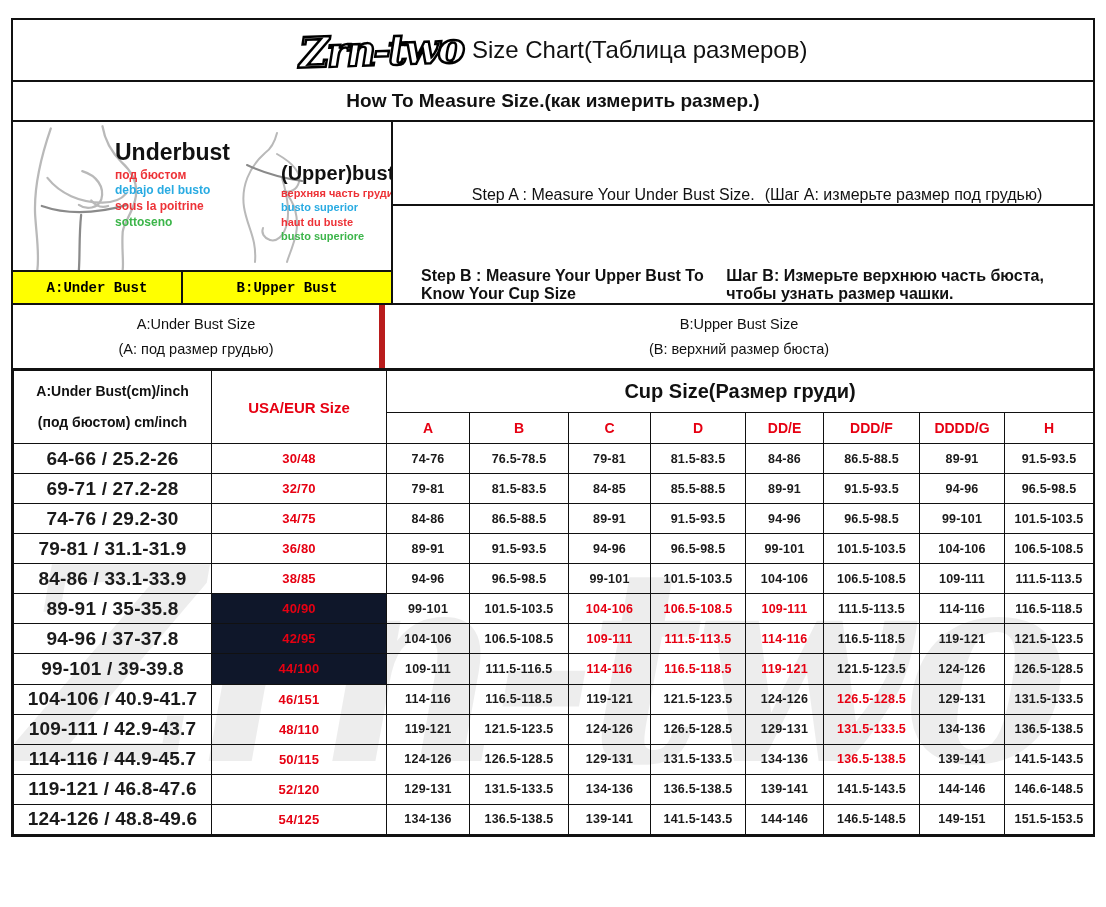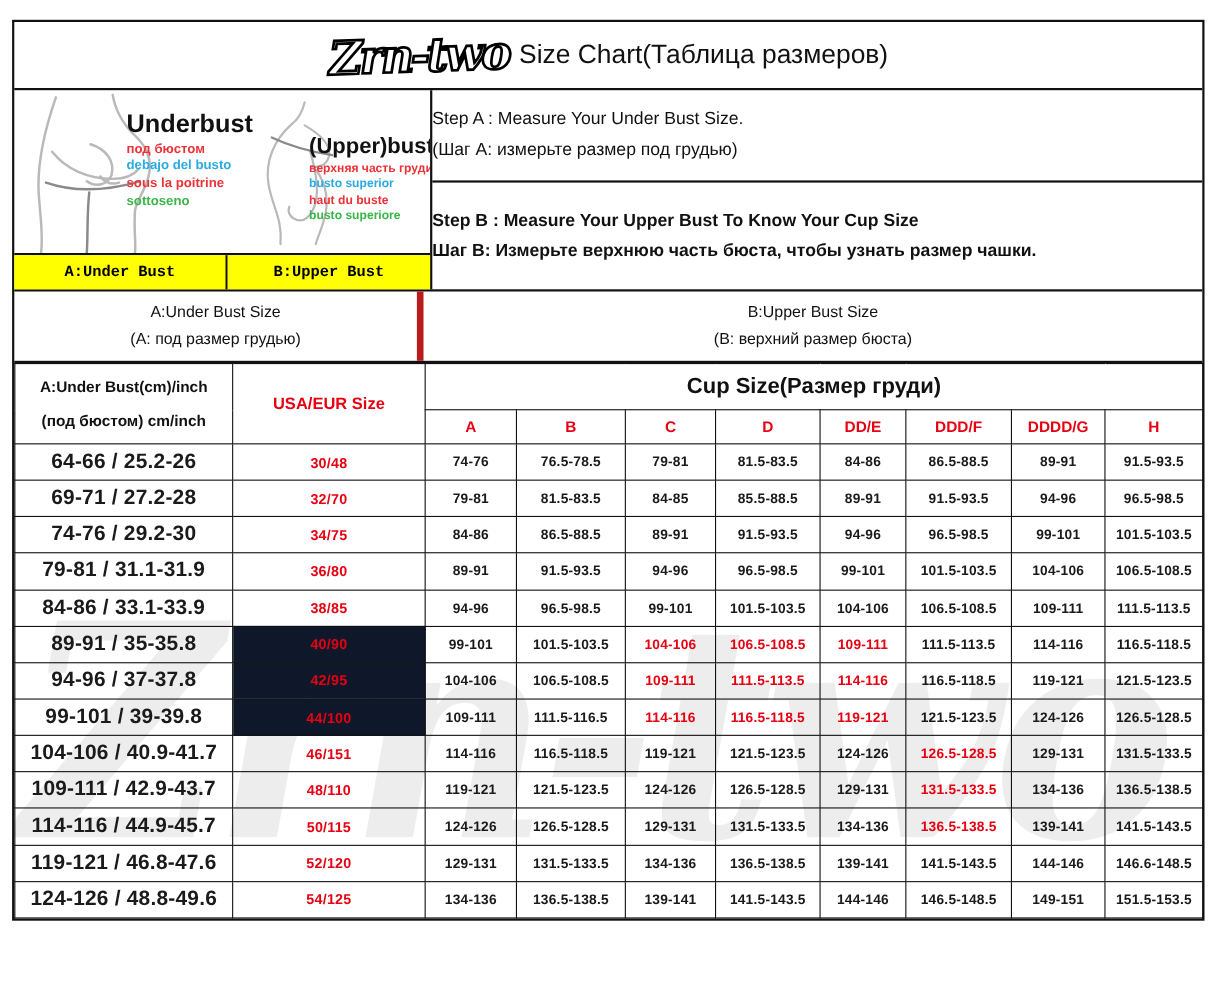--- a/index.html
+++ b/index.html
@@ -38,24 +38,24 @@
   .fig { position:absolute; }
   .label-block { position:absolute; line-height:1.3; }
   .label-block .big { font-size:23px; font-weight:700; color:#111; }
   .label-block2 .big { font-size:20px; }
   .trans { font-size:12px; font-weight:600; line-height:1.3; }
   .yellow-band { height:33px; display:flex; border-top:2px solid #111; }
   .yellow-cell {
     background:#ffff00; display:flex; align-items:center; justify-content:center;
     font-family:"Liberation Mono", monospace; font-weight:700; font-size:14px; color:#000;
   }
-  .yellow-cell.a { width:194px; border-right:2px solid #111; }
+  .yellow-cell.a { width:170px; border-right:2px solid #111; }
   .yellow-cell.b { flex:1; }
   .measure-right { flex:1; display:flex; flex-direction:column; }
-  .step { display:flex; flex-direction:column; align-items:flex-start; justify-content:center; gap:10px; }
+  .step { display:flex; align-items:flex-end; justify-content:center; gap:10px;padding-left:28px; }
   .step-a { height:84px; border-bottom:2px solid #111; font-size:16px; color:#111; }
   .step-b { flex:1; font-size:16px; font-weight:700; color:#111; }
 
   
   .section-row { height:65px; border-bottom:2px solid #111; display:flex; }
   .section-cell { display:flex; flex-direction:column; align-items:center; justify-content:center; gap:9px; font-size:14.5px; color:#111; }
   .section-a { width:372px; border-right:6px solid #b91c1c; }
   .section-b { flex:1; }
 
   
@@ -82,20 +82,21 @@
 
   <div class="watermark">Zrn-two</div>
 
   <div class="frame">
 
     <div class="title-row">
       <span class="logo">Zrn-two</span>
       <span class="title-text">Size Chart(Таблица размеров)</span>
     </div>
 
+    <div class="howto-row">How To Measure Size.(как измерить размер.)</div>
 
     <div class="measure-row">
       <div class="measure-left">
         <div class="illustration">
 
           <svg class="fig" style="left:4px; top:2px;" width="135" height="146" viewBox="0 0 120 130">
             <path class="ln" d="M30,4 C21,30 15,55 16,80 C17,98 20,115 18,130"></path>
             <path class="ln" d="M76,2 C78,14 83,24 93,34 C104,44 108,56 105,68 C102,80 95,88 94,96 C93,112 95,122 94,130"></path>
             <path class="ln" d="M58,42 C71,46 78,56 75,67 C72,75 62,77 55,72"></path>
             <path class="ln" d="M27,48 C38,62 56,70 76,70 C85,70 93,67 97,62"></path>

